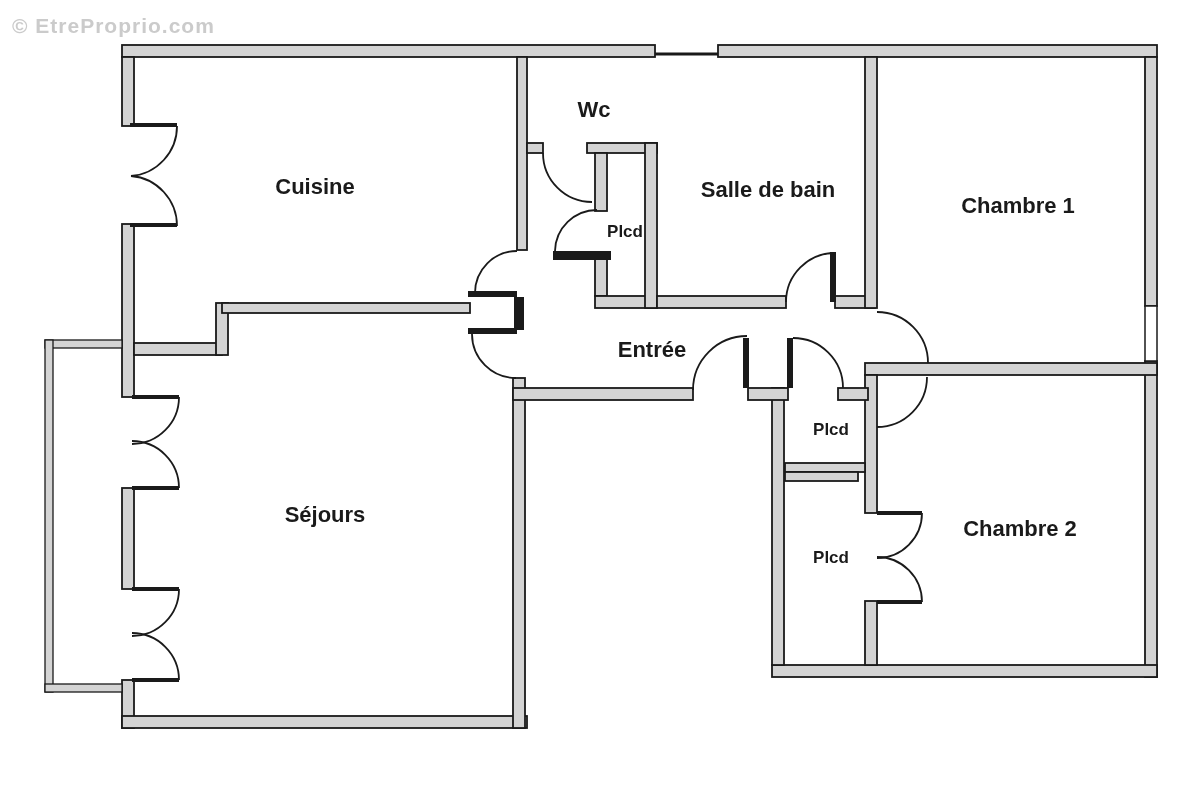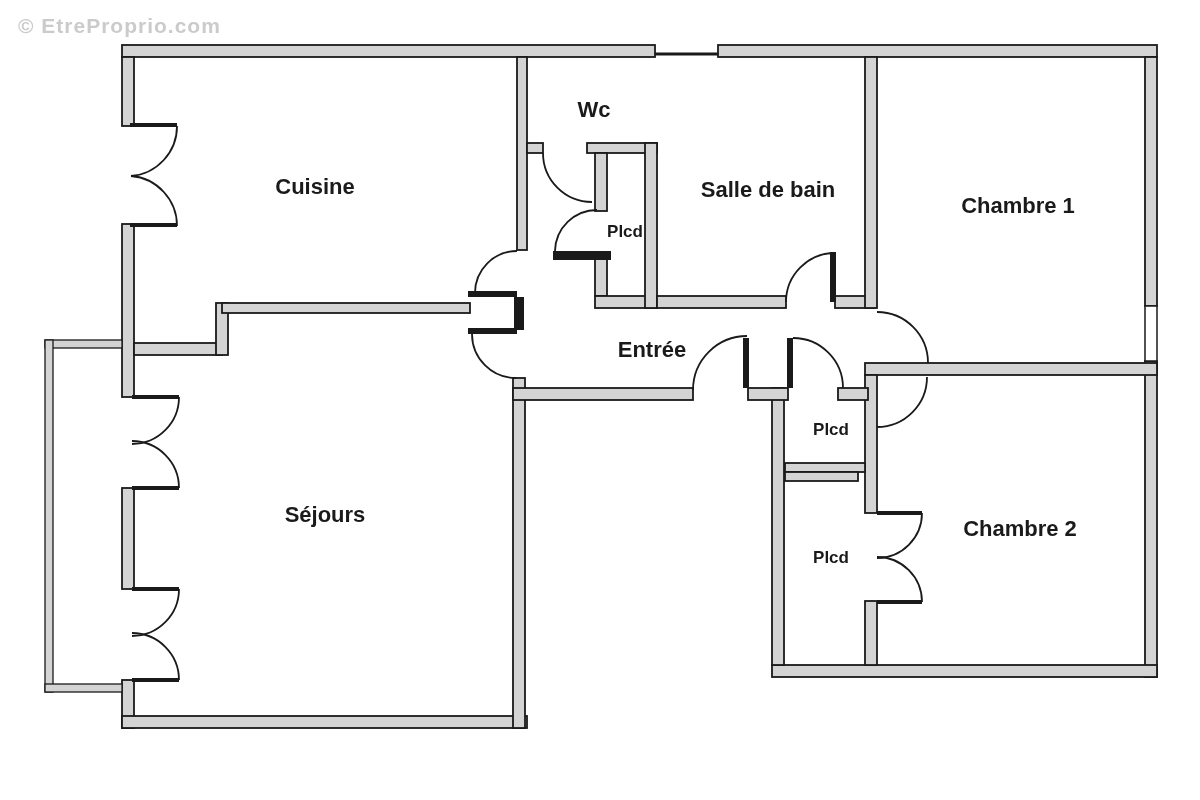--- a/index.html
+++ b/index.html
@@ -1,18 +1,18 @@
 <!DOCTYPE html>
 <html><head>
 <meta charset="utf-8">
 <style>
   html,body{margin:0;padding:0;background:#ffffff;}
   .stage{position:relative;width:1200px;height:800px;background:#fff;overflow:hidden;
          font-family:"Liberation Sans", sans-serif;}
-  .watermark{position:absolute;left:18px;top:14px;font-size:21px;font-weight:600;
+  .watermark{position:absolute;left:12px;top:14px;font-size:21px;font-weight:600;
              letter-spacing:1px;color:#cbcbcb;user-select:none;}
   svg text{font-family:"Liberation Sans", sans-serif;font-weight:bold;fill:#1a1a1a;}
   .wall{stroke-linejoin:miter;}
 </style>
 </head>
 <body>
 
 <div class="stage">
   <div class="watermark">© EtreProprio.com</div>
   <svg id="plan" width="1200" height="800" viewBox="0 0 1200 800" xmlns="http://www.w3.org/2000/svg">

